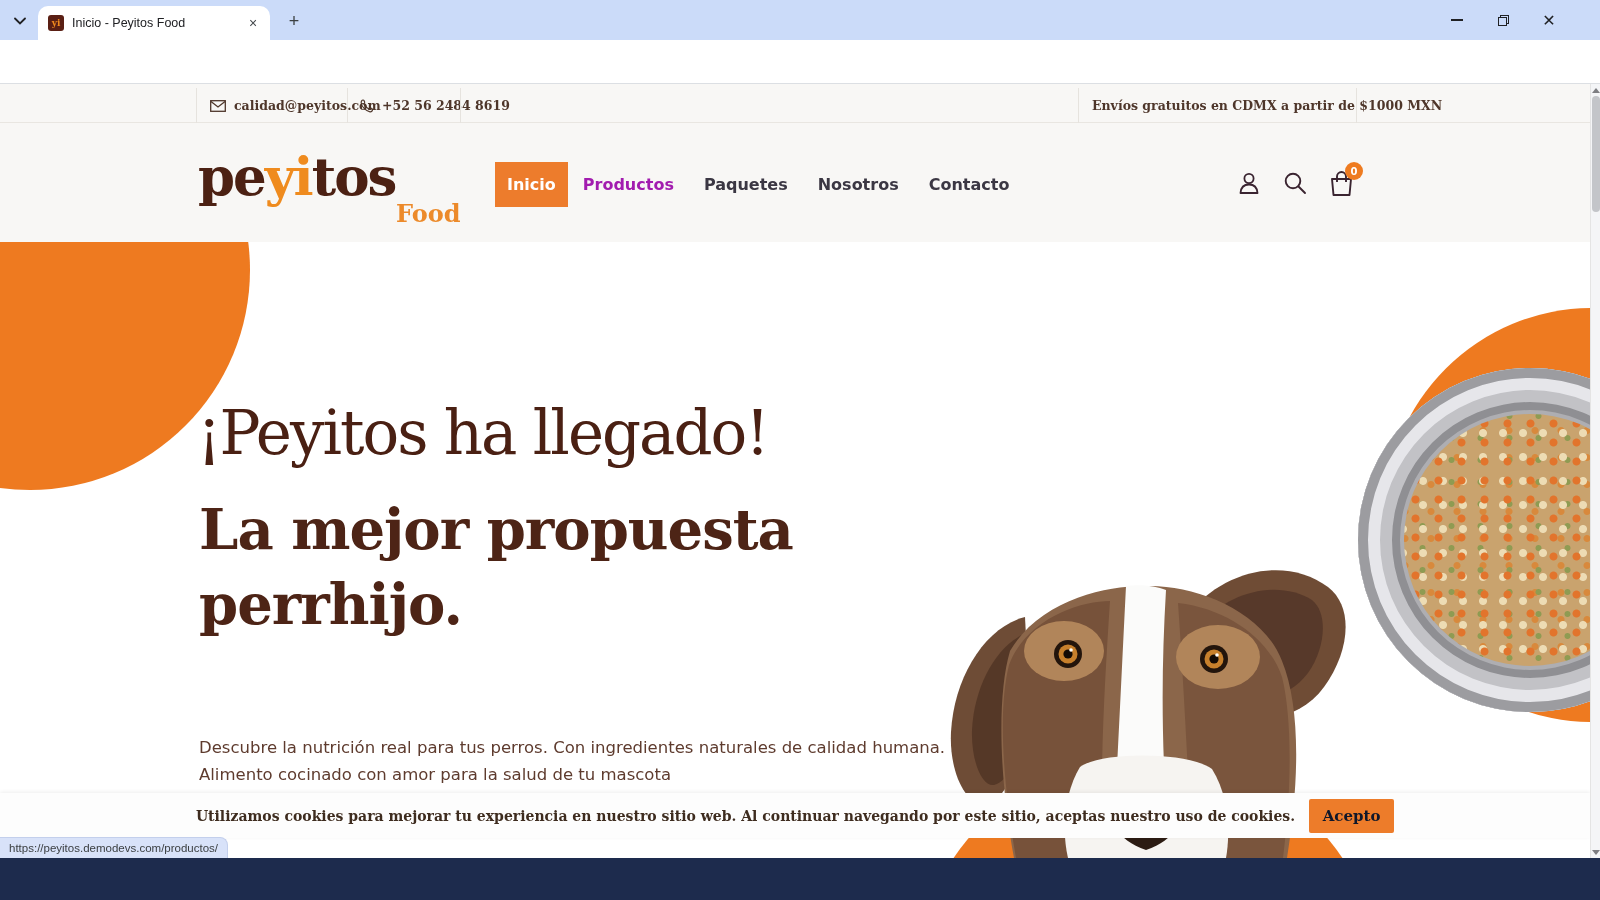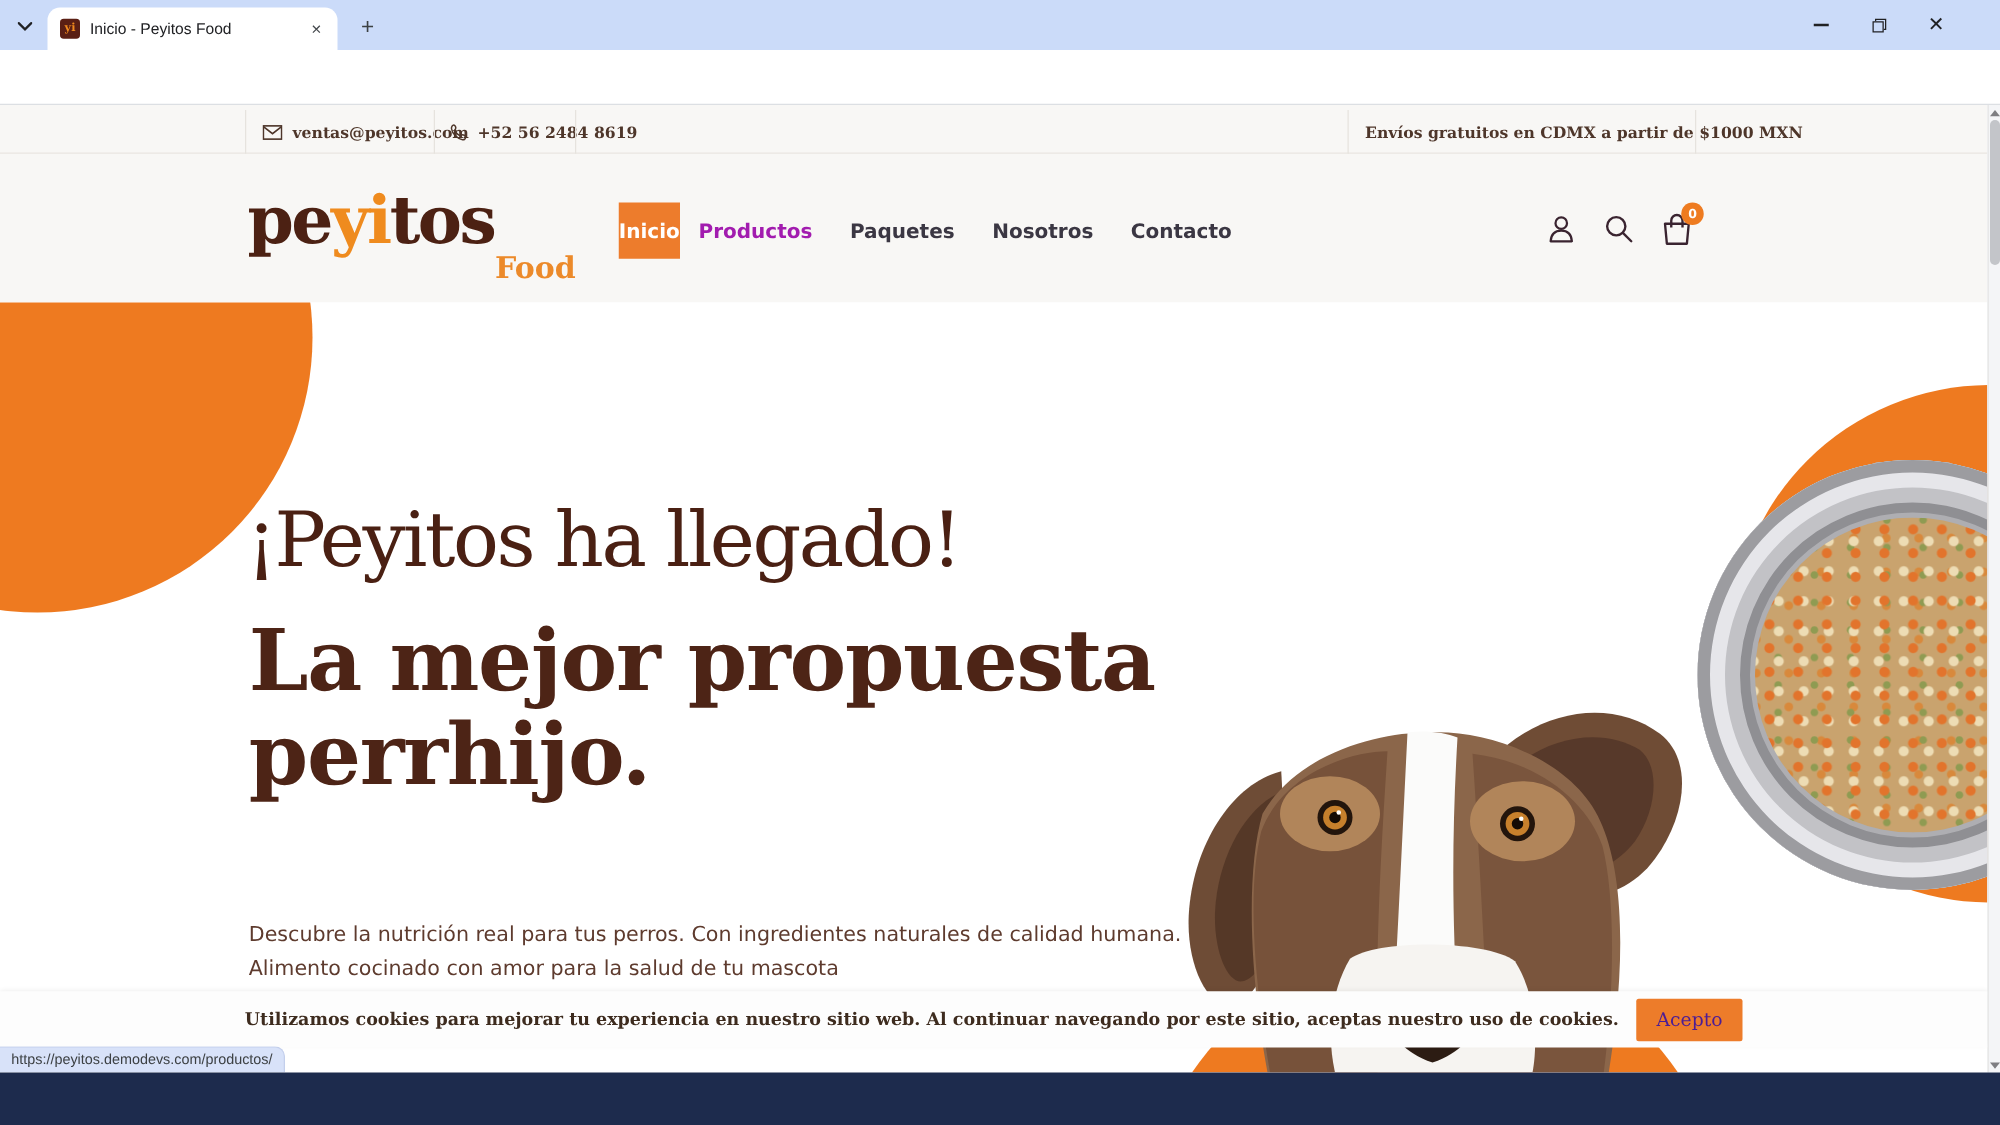--- a/index.html
+++ b/index.html
@@ -41,21 +41,21 @@
   .tb-sep { position:absolute; top:0; width:1px; height:35px; background:#e6e3de; }
 
   .logo-wrap { top:66px; left:198px; width:260px; height:86px; font-family:"DejaVu Serif", serif; }
   .logo-main { font-size:53px; font-weight:bold; letter-spacing:-2px; line-height:1; }
   .lg-dark { color:#4c2113; } .lg-orange { color:#ef8b1e; }
   .logo-sub { position:absolute; left:186px; top:49px; font-size:24px; font-weight:bold; color:#ec8a2a;margin-left:12px; }
   .logo-swoosh { position:absolute; left:86px; top:92px; }
 
   .mainnav { top:78px; left:495px; height:45px; display:flex; align-items:center; }
   .nav-item { font-size:16px; font-weight:bold; color:#3b3743; padding:0 15px; height:45px; display:flex; align-items:center; font-family:"DejaVu Sans", sans-serif; }
-  .nav-item.active { background:#ed7c2c; color:#fff; padding:0 0; }
+  .nav-item.active { background:#ed7c2c; color:#fff; padding:0 12px; }
   .nav-item.hovered { color:#a21caf;text-align:right; }
 
   .hdr-icons { top:86px; left:1236px; display:flex; align-items:center; gap:20px; }
   .hicon { width:26px; height:26px; position:relative; }
   .cart-badge { position:absolute; top:-8px; right:-9px; width:18px; height:18px; background:#ee7b20; color:#fff; border-radius:50%; font-size:10px; font-weight:bold; display:flex; align-items:center; justify-content:center; font-family:"DejaVu Sans", sans-serif; }
 
   .hero { top:158px; left:0; width:1590px; height:616px; background:#fff; overflow:hidden; }
   .circle { position:absolute; border-radius:50%; background:#ee7a20; }
   .circle-tl { left:-190px; top:-192px; width:440px; height:440px; }
   .circle-tr { left:1385px; top:66px; width:414px; height:414px; }
@@ -64,28 +64,28 @@
   .bowl { position:absolute; left:1358px; top:126px; width:344px; height:344px; border-radius:50%; background:#aeaeb2; box-shadow:inset 0 0 0 10px #9c9ca0, inset 0 0 0 22px #e6e6ea, inset 0 0 0 34px #c2c2c6, inset 0 0 0 42px #8f8f93; }
   .bowl-food { position:absolute; left:46px; top:46px; width:252px; height:252px; border-radius:50%;
     background:
       radial-gradient(circle, #e2742c 3.5px, transparent 4.5px) 0 0 / 23px 19px,
       radial-gradient(circle, #eddcb4 3.5px, transparent 4.5px) 9px 7px / 20px 24px,
       radial-gradient(circle, #8f9b52 2.5px, transparent 3.5px) 4px 13px / 29px 22px,
       radial-gradient(circle, #d8893c 3px, transparent 4px) 14px 3px / 26px 27px,
       #c9a36e; }
 
   .hero-title { position:absolute; left:197px; top:155px; font-family:"DejaVu Serif", serif; font-size:61px; font-weight:normal; color:#4a2013; letter-spacing:-2px; white-space:nowrap; }
-  .hero-sub { position:absolute; left:199px; top:250px; font-family:"DejaVu Serif", serif; font-size:68px; font-weight:bold; color:#4d2416; line-height:75px; letter-spacing:-1px; white-space:nowrap; }
+  .hero-sub { position:absolute; left:199px; top:250px; font-family:"DejaVu Serif", serif; font-size:56px; font-weight:bold; color:#4d2416; line-height:75px; letter-spacing:-1px; white-space:nowrap; }
   .hero-desc { position:absolute; left:199px; top:492px; font-family:"DejaVu Sans", sans-serif; font-size:16.5px; color:#5e3b2e; line-height:27px; }
 
   .dog { position:absolute; left:930px; top:313px; }
 
   .cookie-bar { top:709px; left:0; width:1590px; height:45px; background:#fdfdfd; box-shadow:0 -1px 4px rgba(0,0,0,.07); display:flex; align-items:center; justify-content:center; gap:14px; z-index:6; }
   .cookie-msg { font-family:"DejaVu Serif", serif; font-size:14px; font-weight:bold; color:#3e2c1f; }
-  .cookie-btn { width:85px; height:34px; background:#ed7c2a; color:#4c1d95; border:none; font-family:"DejaVu Serif", serif; font-weight:normal; font-size:15px; border-radius:2px; }
+  .cookie-btn { width:85px; height:34px; background:#ed7c2a; color:#0f172a; border:none; font-family:"DejaVu Serif", serif; font-weight:bold; font-size:15px; border-radius:2px; }
 
   .status-bubble { top:753px; left:0; height:21px; background:#d8e2f9; border:1px solid #c3cfec; border-left:none; border-bottom:none; border-top-right-radius:8px; display:flex; align-items:center; padding:0 9px; font-size:11.5px; color:#3c4043; z-index:7; }
 
   
   .scrollbar { top:84px; left:1590px; width:10px; height:774px; background:#f4f5f7; border-left:1px solid #e4e4e4; }
   .sb-thumb { position:absolute; left:1px; top:12px; width:8px; height:116px; background:#c3c5c9; border-radius:4px; }
   .sb-arrow { position:absolute; left:0; width:10px; height:12px; display:flex; align-items:center; justify-content:center; }
   .tri-up { width:0; height:0; border-left:4px solid transparent; border-right:4px solid transparent; border-bottom:5px solid #7e7e82; }
   .tri-down { width:0; height:0; border-left:4px solid transparent; border-right:4px solid transparent; border-top:5px solid #7e7e82; }
 
@@ -197,21 +197,21 @@
   <div class="abs page">
     <div class="abs header-band"></div>
 
     <div class="abs site-topbar">
       <span class="tb-sep" style="left:196px"></span>
       <div class="tb-cell" style="left:210px">
         <svg width="16" height="12" viewBox="0 0 16 12">
             <rect x="0.7" y="0.7" width="14.6" height="10.6" fill="none" stroke="#4e362a" stroke-width="1.3"></rect>
             <path d="M1 1.5 L8 7 L15 1.5" fill="none" stroke="#4e362a" stroke-width="1.3"></path>
           </svg>
-        <span>ventas@peyitos.com</span>
+        <span>calidad@peyitos.com</span>
       </div>
       <span class="tb-sep" style="left:347px"></span>
       <div class="tb-cell" style="left:360px">
         <svg width="14" height="14" viewBox="0 0 14 14">
             <path d="M3 1 C4 1 5 3 4.5 4 L3.8 5 C4.5 7 6.5 9 8.5 9.8 L9.5 9 C10.5 8.5 12.5 9.5 12.5 10.5 C12.5 12 11.5 13 10 12.8 C6 12.2 1.8 8 1.2 4 C1 2.5 2 1 3 1 Z" fill="none" stroke="#4e362a" stroke-width="1.2"></path>
           </svg>
         <span>+52 56 2484 8619</span>
       </div>
       <span class="tb-sep" style="left:460px"></span>
       <span class="tb-sep" style="left:1078px"></span>

